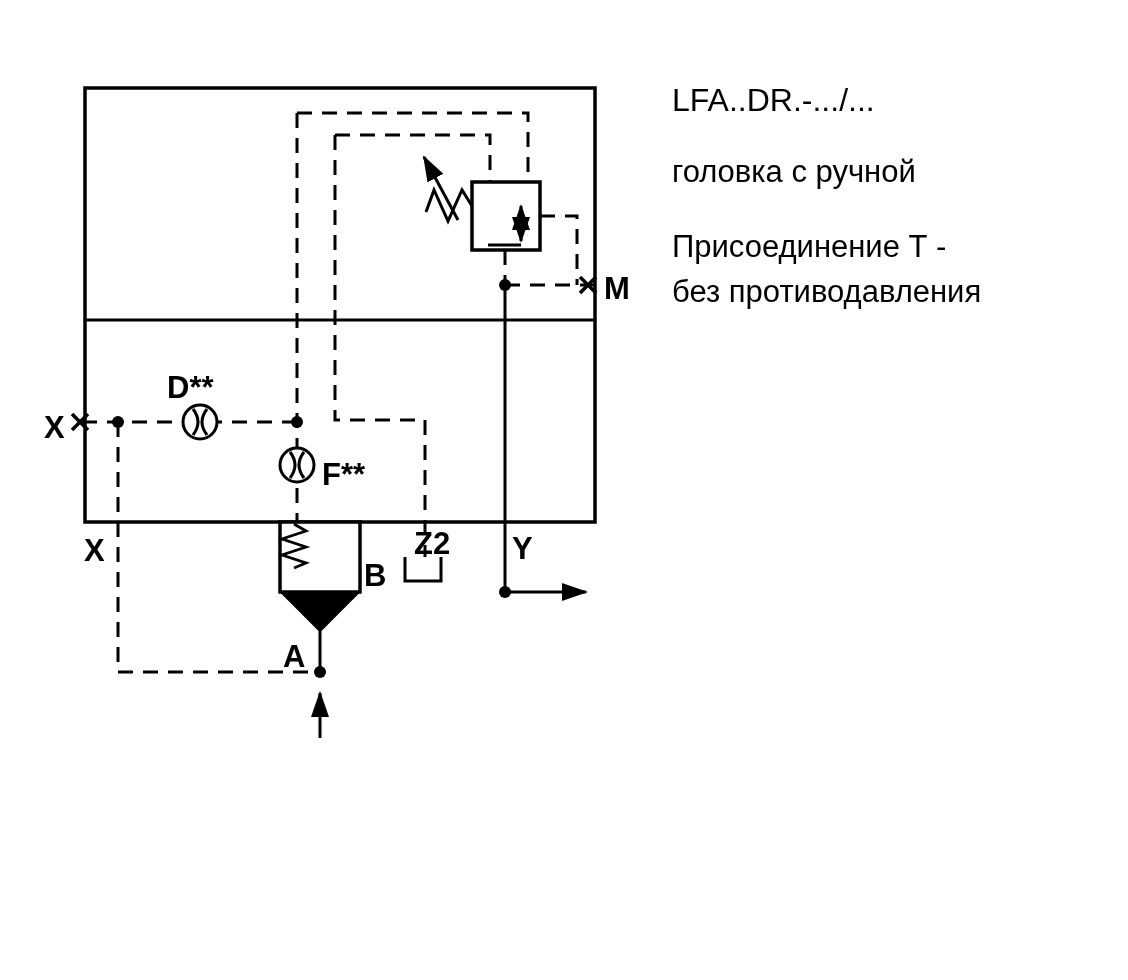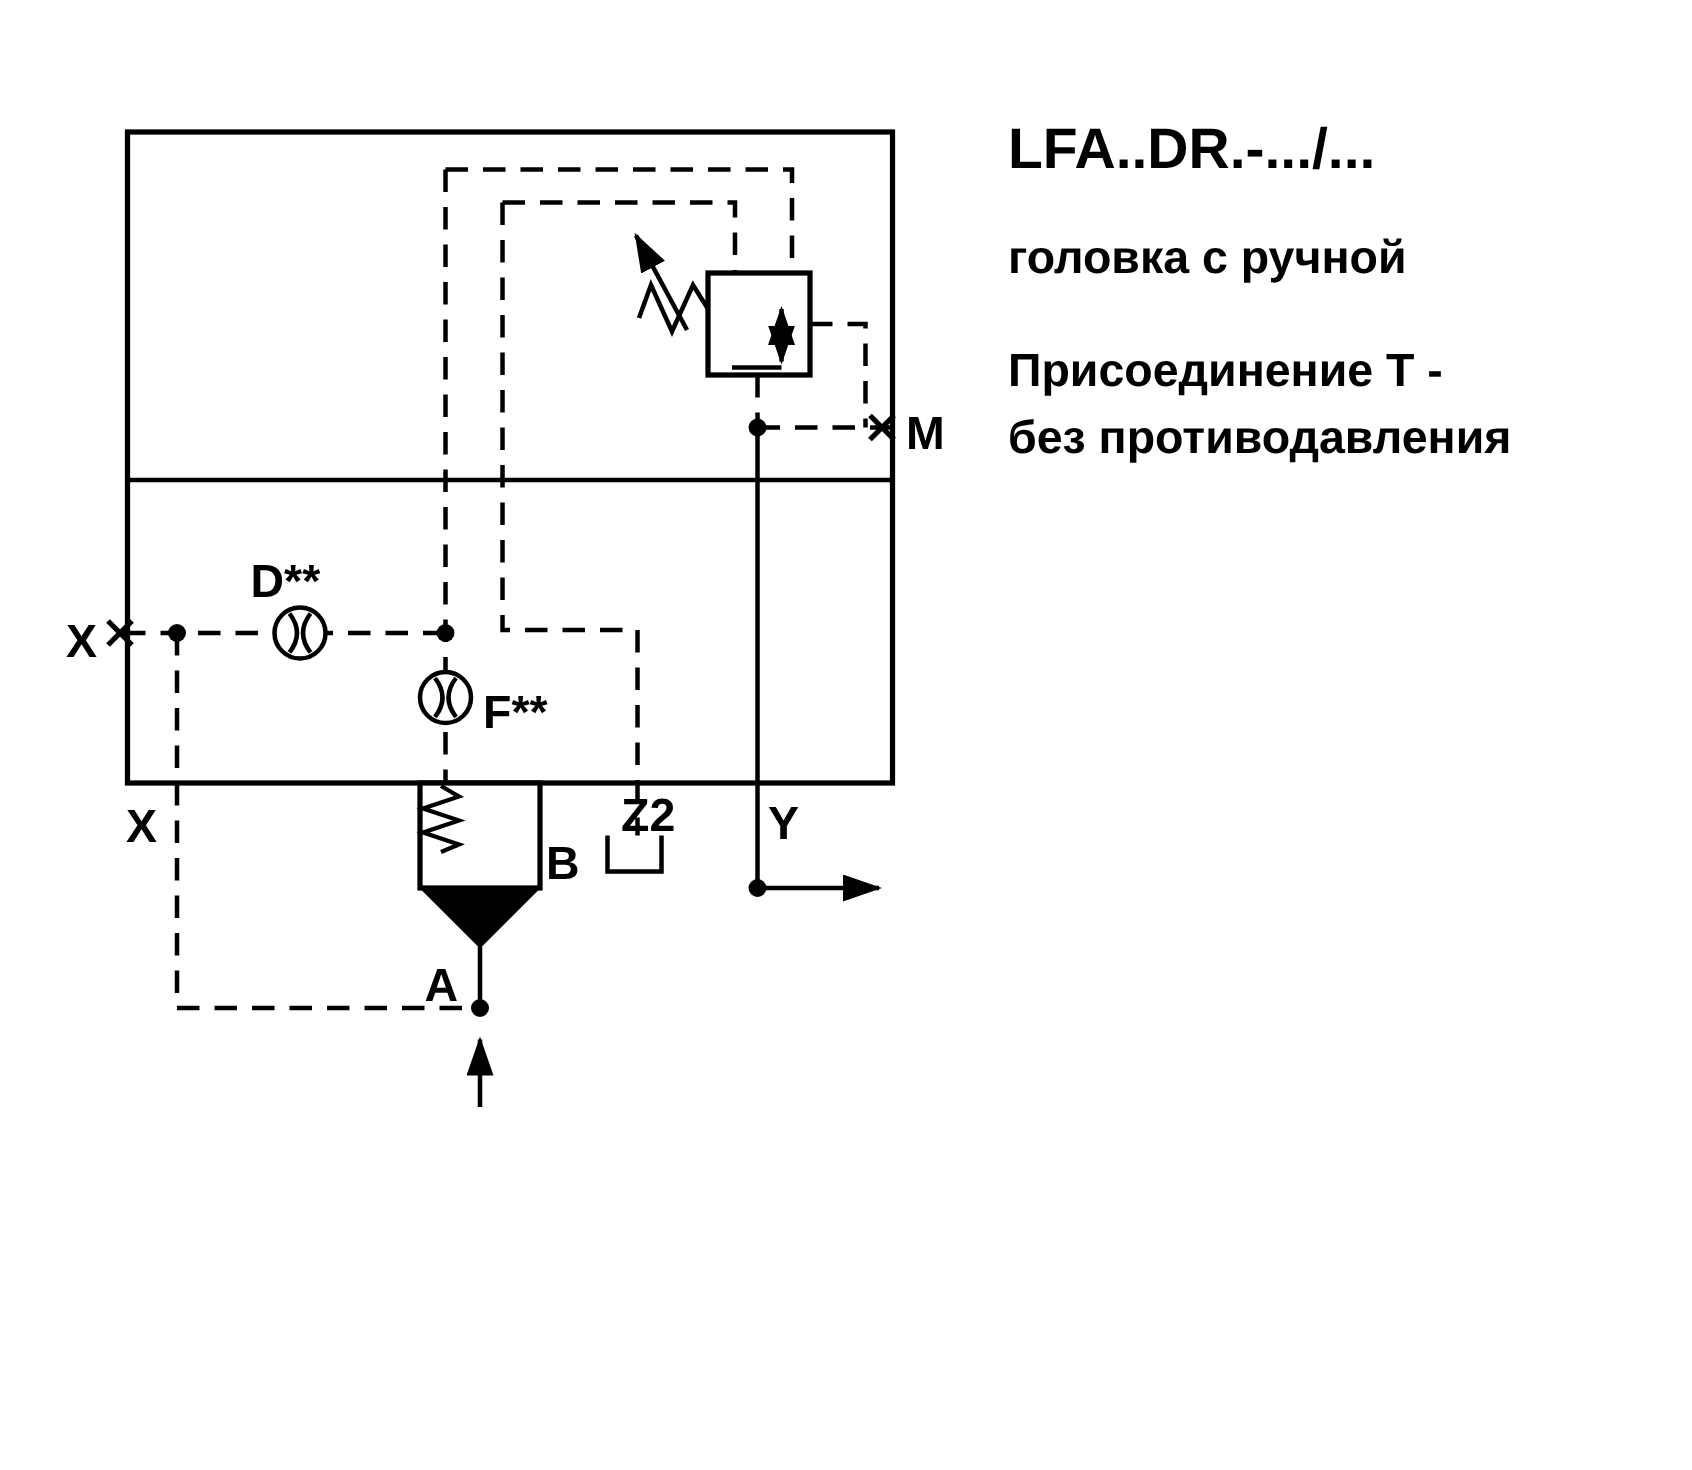--- a/index.html
+++ b/index.html
@@ -1,22 +1,22 @@
 <!DOCTYPE html>
 <html><head>
 <meta charset="utf-8">
 <style>
   html,body{margin:0;padding:0;background:#ffffff;}
   body{width:1128px;height:980px;position:relative;font-family:"Liberation Sans",sans-serif;color:#000;}
   .stage{position:absolute;left:0;top:0;width:1128px;height:980px;background:#ffffff;overflow:hidden;}
   svg{position:absolute;left:0;top:0;}
   svg .lbl{font-family:"Liberation Sans","DejaVu Sans",sans-serif;font-weight:700;font-size:31px;fill:#000;}
   .titleblock{position:absolute;left:672px;top:78px;width:440px;}
-  .titleblock .h{font-size:38px;font-weight:700;line-height:45px;}
-  .titleblock .p{font-size:31px;font-weight:700;line-height:45px;}
+  .titleblock .h{font-size:32px;font-weight:400;line-height:45px;}
+  .titleblock .p{font-size:31px;font-weight:400;line-height:45px;}
   .titleblock .p1{margin-top:26px;}
   .titleblock .p2{margin-top:30px;}
 </style>
 </head>
 <body>
 
 <div class="stage">
 
   <svg width="1128" height="980" viewBox="0 0 1128 980">
     <defs>

